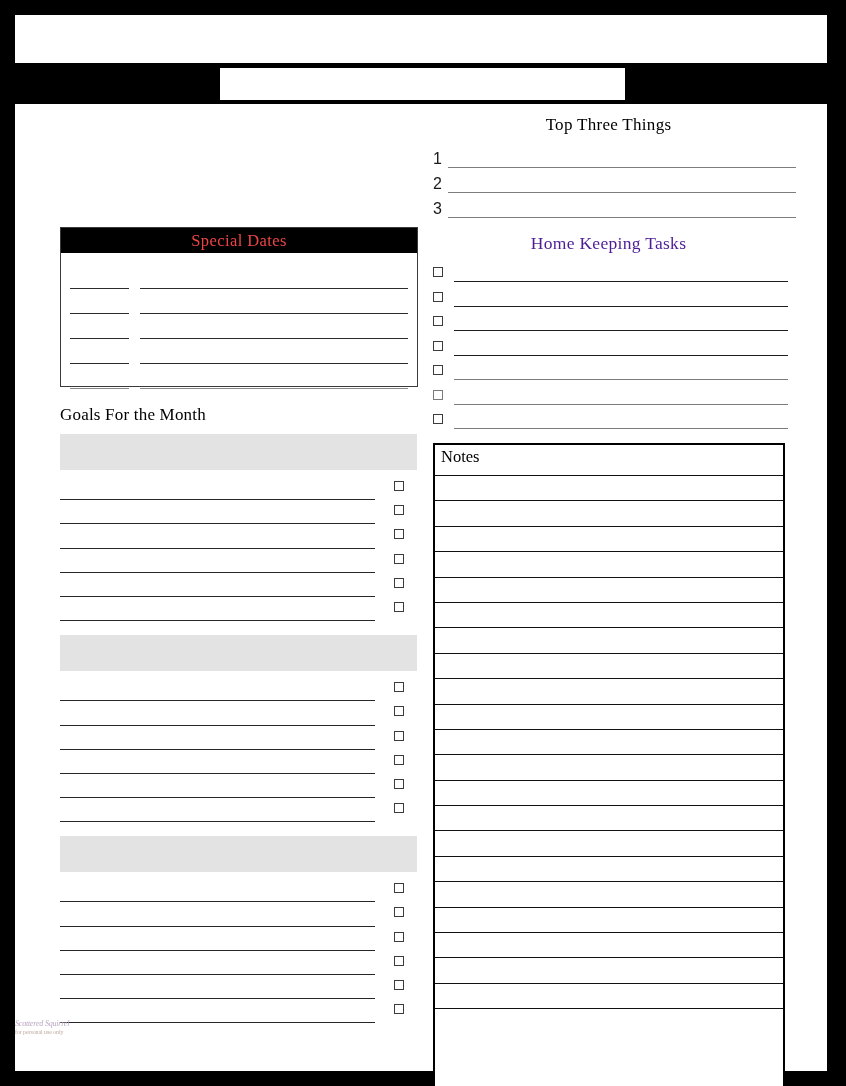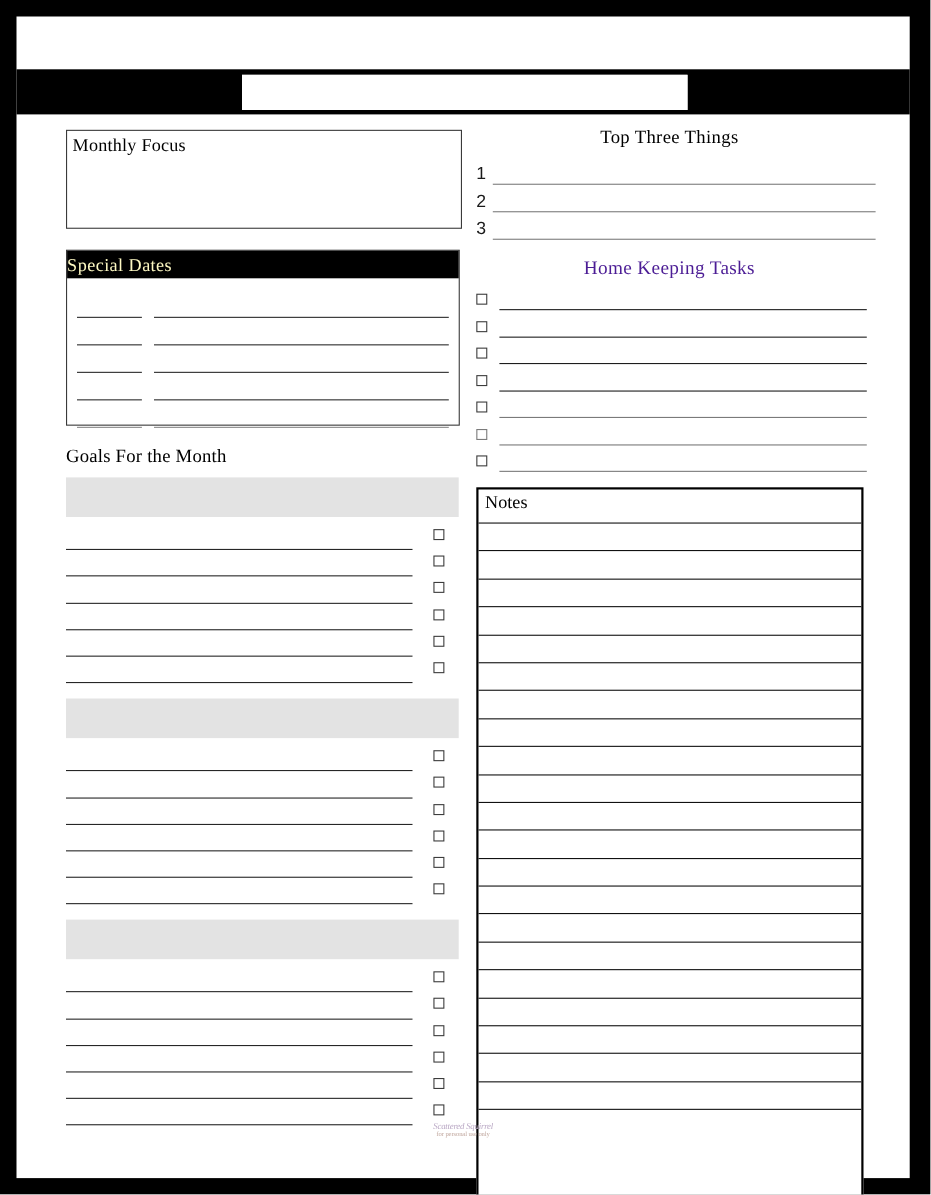--- a/index.html
+++ b/index.html
@@ -115,22 +115,22 @@
     left: 45px;
     top: 212px;
     width: 358px;
     height: 160px;
     border: 1.5px solid #3a3a3a;
     box-sizing: border-box;
     background: #ffffff;
   }
   .sd-header {
     background: #000000;
-    color: #fef9c3;
-    text-align: left;
+    color: #ef4444;
+    text-align: center;
     font-size: 16.5px;
     height: 25px;
     line-height: 25px;
     letter-spacing: 0.4px;
   }
   .sd-body {
     padding: 11px 9px 0 9px;
   }
   .sd-row {
     display: flex;
@@ -258,21 +258,20 @@
     height: 24.4px;
     border-top: 1.4px solid #111111;
   }
 
   
   .footer-mark {
     position: absolute;
     left: 0;
     top: 1005px;
     width: 812px;
-    text-align: center;
     line-height: 1;
   }
   .wm-main {
     font-size: 8px;
     color: #b9a7c4;
     font-family: "Liberation Serif", serif;
     font-style: italic;
     letter-spacing: -0.2px;
     display: block;
   }
@@ -288,23 +287,20 @@
 </head>
 <body>
 
 <div class="page">
   <div class="sheet">
 
     <div class="header-band">
       <div class="title-field" title=""></div>
     </div>
 
-    <div class="monthly-focus">
-      <div class="mf-label">Monthly Focus</div>
-    </div>
 
     <div class="t3">
       <div class="t3-title">Top Three Things</div>
       <div class="t3-row">
         <span class="t3-num">1</span>
         <span class="t3-line"></span>
       </div>
       <div class="t3-row">
         <span class="t3-num">2</span>
         <span class="t3-line"></span>

